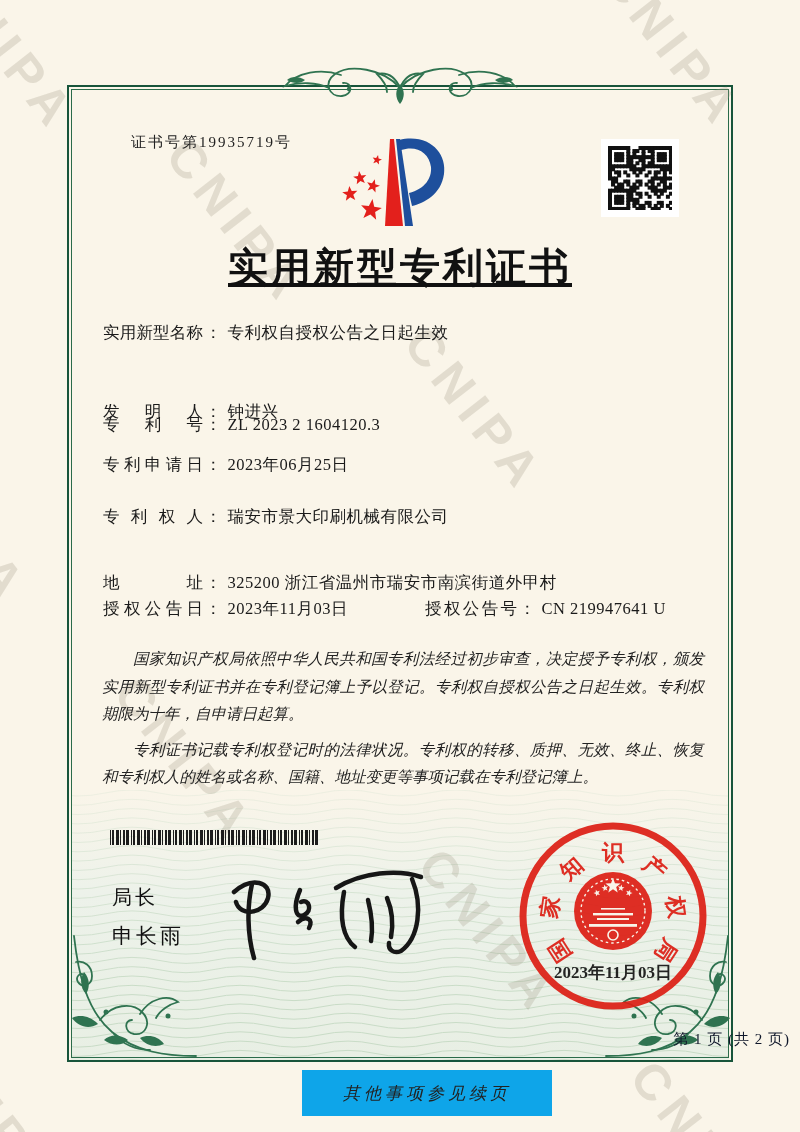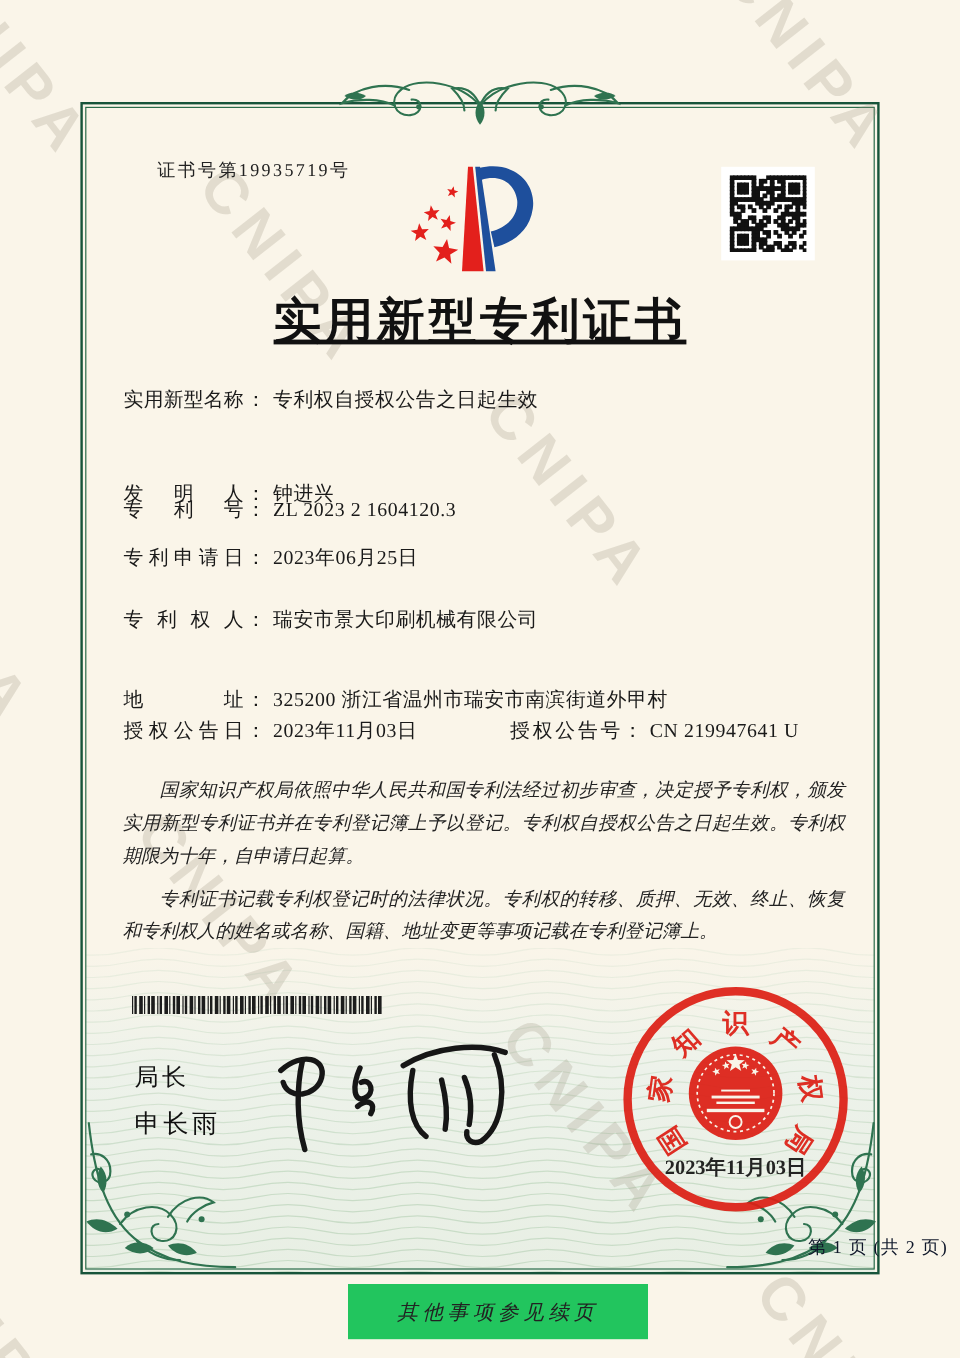--- a/index.html
+++ b/index.html
@@ -47,22 +47,22 @@
   
   .barcode{position:absolute;left:110px;top:830px;z-index:3;}
   .director-label{position:absolute;left:112px;top:884px;z-index:3;
     font-family:"Liberation Sans","DejaVu Sans",sans-serif;font-size:20px;letter-spacing:3px;color:#111;}
   .director-name{position:absolute;left:112px;top:922px;z-index:3;
     font-family:"Liberation Sans","DejaVu Sans",sans-serif;font-size:21px;letter-spacing:3px;color:#111;}
   .signature{position:absolute;left:0;top:0;z-index:4;}
   .seal{position:absolute;left:515px;top:818px;z-index:4;}
   .page-footer{position:absolute;left:0;top:1030px;width:790px;text-align:right;z-index:3;
     font-size:15px;color:#0f172a;letter-spacing:1px;}
-  .cont-note{position:absolute;left:290px;top:1070px;width:250px;height:46px;z-index:3;
-    background:#22c55e;display:flex;align-items:center;justify-content:center;
+  .cont-note{position:absolute;left:302px;top:1070px;width:250px;height:46px;z-index:3;
+    background:#0ea5e9;display:flex;align-items:center;justify-content:center;
     font-style:italic;font-size:17px;letter-spacing:4px;color:#222;}
   .ornament-top{position:absolute;left:245px;top:58px;z-index:2;}
   .corner-fl{position:absolute;z-index:2;}
   .corner-fl.bl{left:70px;top:932px;}
   .corner-fl.br{left:602px;top:932px;transform:scaleX(-1);}
 </style>
 </head>
 <body>
 
 <div class="page">

